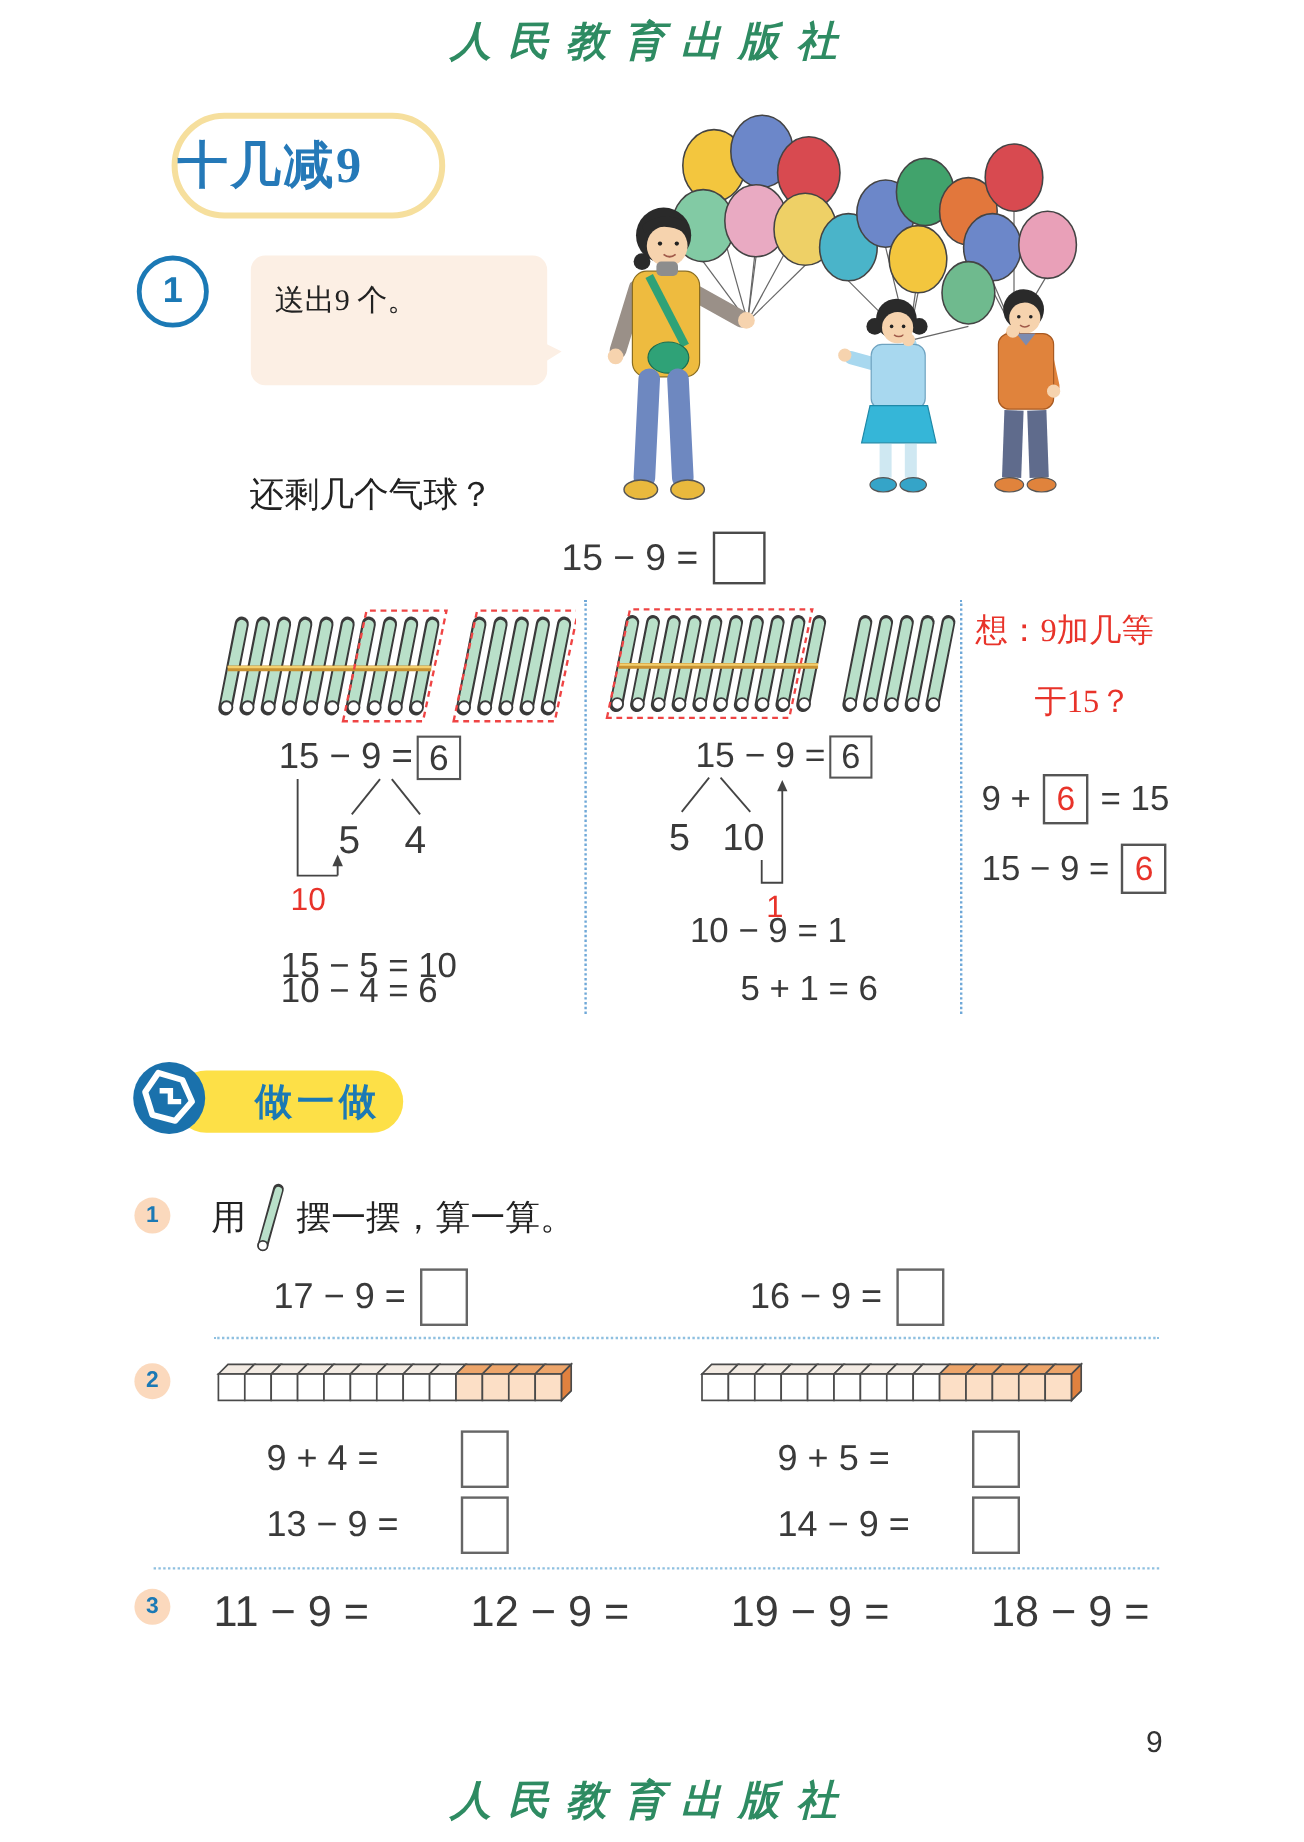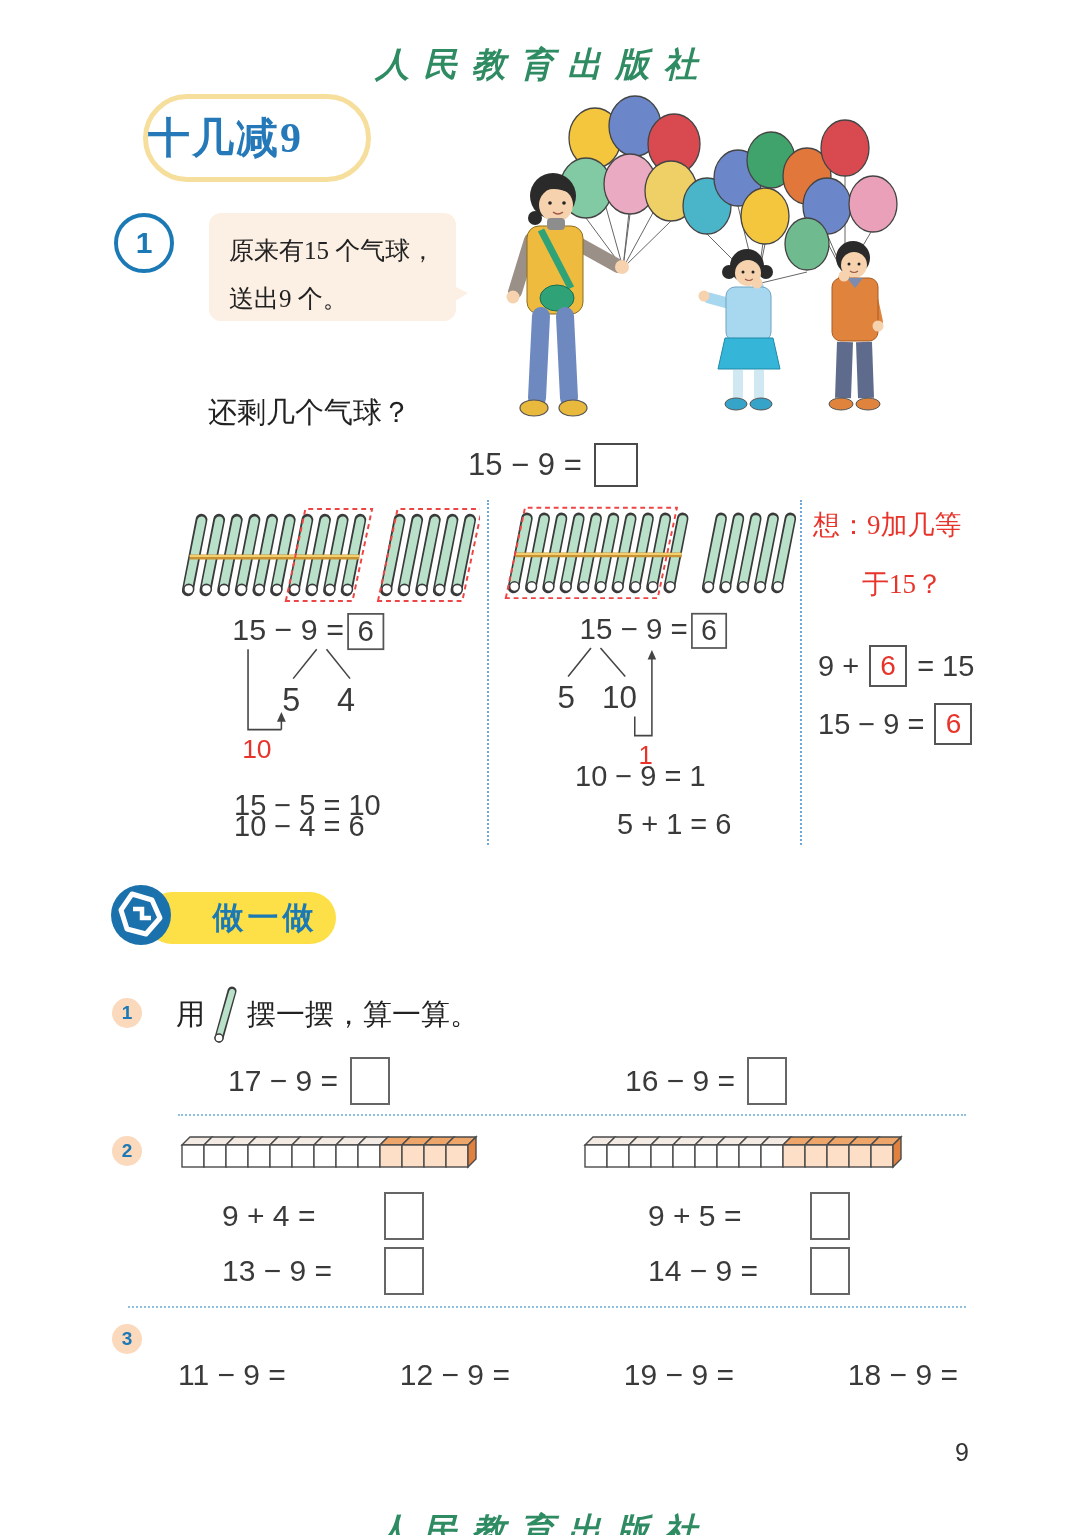--- a/index.html
+++ b/index.html
@@ -1,20 +1,20 @@
 <!DOCTYPE html>
 <html><head>
 <meta charset="utf-8">
 <style>
   html,body{margin:0;padding:0;background:#ffffff;}
   #page{position:relative;width:1087px;height:1535px;background:#fff;overflow:hidden;
         font-family:"Liberation Sans",sans-serif;color:#3a3a3a;}
   .abs{position:absolute;}
   .publisher{width:100%;text-align:center;font-family:"DejaVu Serif",serif;font-style:italic;
-             color:#2e8b62;font-size:34px;letter-spacing:14px;font-weight:bold;margin-top:30px;}
+             color:#2e8b62;font-size:34px;letter-spacing:14px;font-weight:bold;}
   .title-pill{left:143px;top:94px;width:218px;height:78px;border:5px solid #f6df9d;border-radius:44px;
               display:flex;align-items:center;justify-content:flex-start;}
   .title-pill span{font-family:"Liberation Serif",serif;font-size:42px;font-weight:bold;color:#2579b8;letter-spacing:2px;}
   .num-circle-big{left:114px;top:213px;width:52px;height:52px;border:4px solid #1b79b5;border-radius:50%;
                   display:flex;align-items:center;justify-content:center;font-size:30px;font-weight:bold;color:#1b79b5;background:#fff;}
   .bubble{left:209px;top:213px;width:247px;height:108px;background:#fcefe4;border-radius:12px;
           padding:14px 20px;box-sizing:border-box;font-family:"Liberation Serif",serif;font-size:25px;color:#222;line-height:1.9;}
   .bubble:after{content:"";position:absolute;right:-12px;top:72px;width:0;height:0;
           border-left:16px solid #fcefe4;border-top:8px solid transparent;border-bottom:10px solid transparent;}
   .question{left:208px;top:393px;font-family:"Liberation Serif",serif;font-size:29px;color:#222;}
@@ -28,21 +28,21 @@
   .think{font-family:"Liberation Serif",serif;font-size:27px;color:#e8332a;}
   .step-eq{font-size:29px;color:#3a3a3a;}
   .doit-pill{left:146px;top:892px;width:190px;height:52px;background:#fde047;border-radius:26px;
              display:flex;align-items:center;justify-content:center;padding-left:48px;box-sizing:border-box;}
   .doit-pill span{font-family:"Liberation Serif",serif;font-size:31px;font-weight:bold;color:#1b79b5;letter-spacing:4px;}
   .num-circle-sm{width:30px;height:30px;background:#fbd9bd;border-radius:50%;display:flex;align-items:center;
                  justify-content:center;font-size:19px;font-weight:bold;color:#1b79b5;}
   .prompt{display:flex;align-items:center;gap:8px;font-family:"Liberation Serif",serif;font-size:29px;color:#222;}
   .p2row{display:flex;align-items:center;}
   .p2row .lbl{display:inline-block;width:150px;text-align:left;font-size:30px;}
-  .p3row{display:flex;justify-content:space-between;font-size:30px;color:#3a3a3a;margin-top:36px;}
+  .p3row{display:flex;justify-content:space-between;font-size:36px;color:#3a3a3a;}
   .pagenum{font-size:25px;color:#333;}
   svg text{font-family:"Liberation Sans",sans-serif;}
 </style>
 </head>
 <body>
 
 <div id="page">
 
   <div class="abs publisher" style="top:12px;">人民教育出版社</div>
 
@@ -152,21 +152,20 @@
       <line x1="409" y1="266" x2="411" y2="322" stroke="#5f6b8c" stroke-width="16"></line>
       <ellipse cx="386" cy="328" rx="12" ry="6" fill="#e0833c" stroke="#555" stroke-width="1"></ellipse>
       <ellipse cx="413" cy="328" rx="12" ry="6" fill="#e0833c" stroke="#555" stroke-width="1"></ellipse>
     </g>
   </svg>
 
   <div class="abs num-circle-big">
     <span>1</span>
   </div>
   <div class="abs bubble">
-    <div>原来有15 个气球，</div>
     <div>送出9 个。</div>
   </div>
   <div class="abs question">还剩几个气球？</div>
 
   <div class="abs eqrow" style="left:468px;top:443px;">
     <span>15 − 9 =</span>
     <span class="box"></span>
   </div>
 
   <div class="abs vsep" style="left:487px;top:500px;height:345px;"></div>

